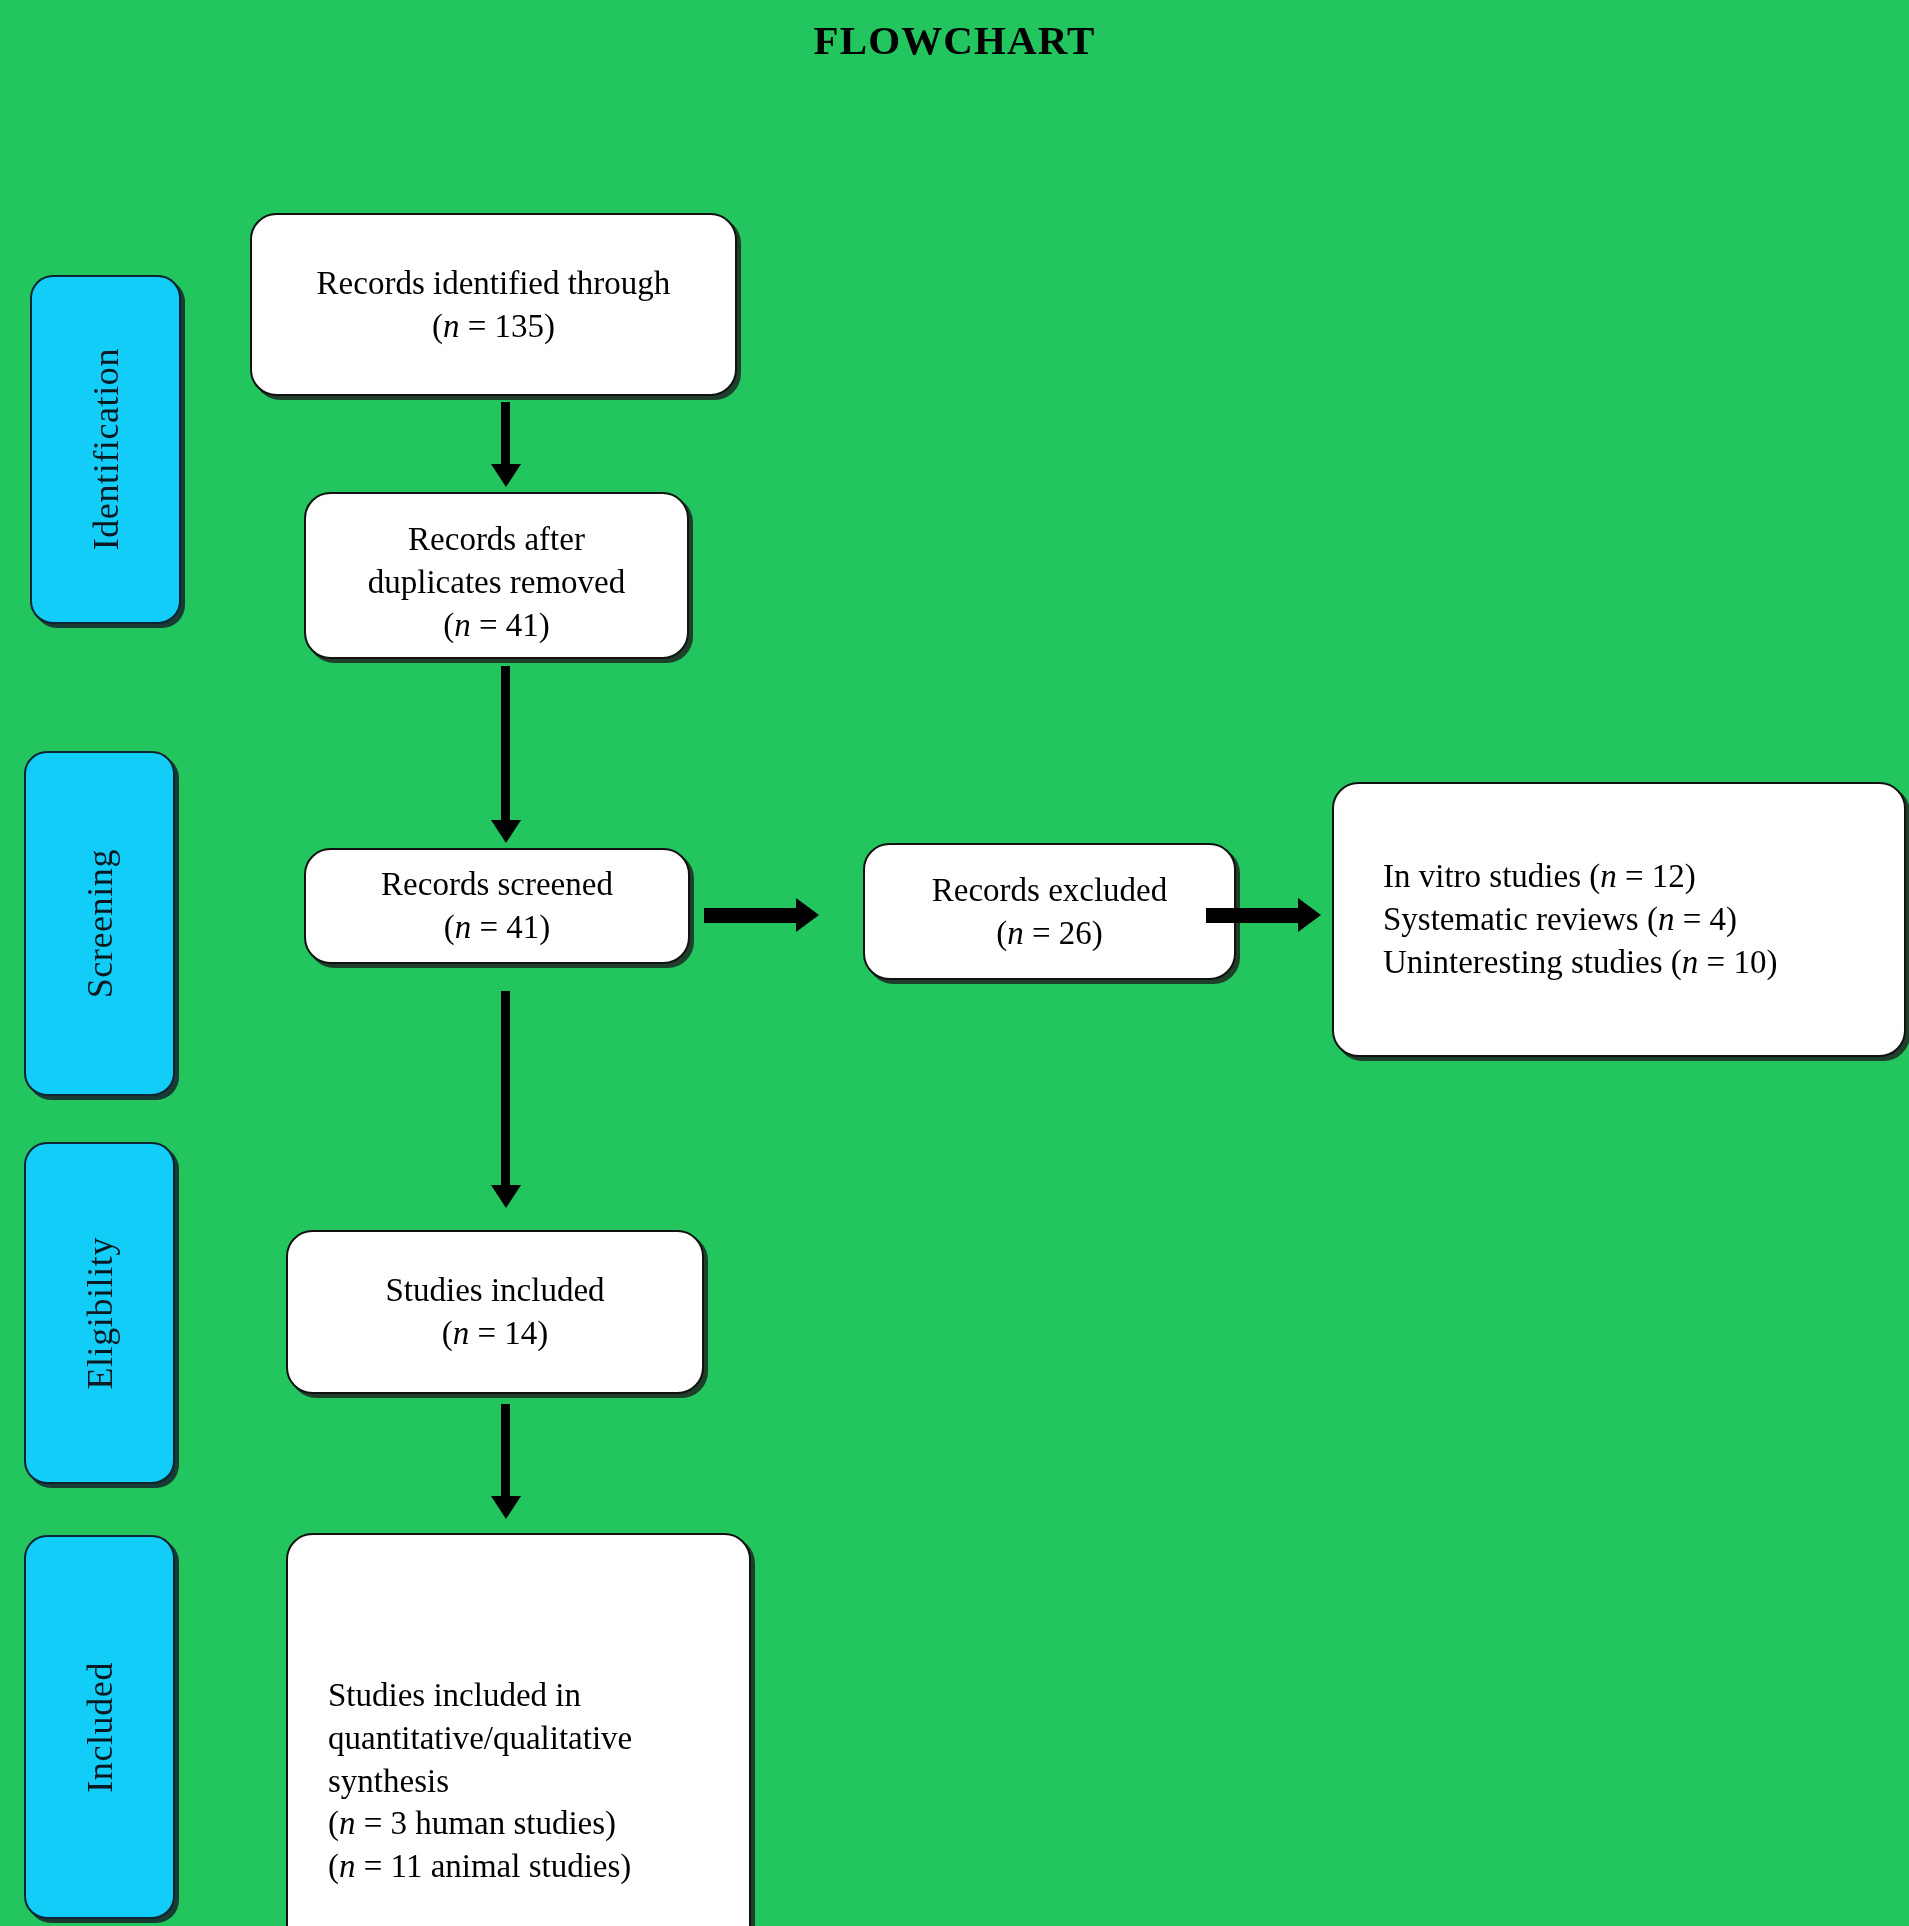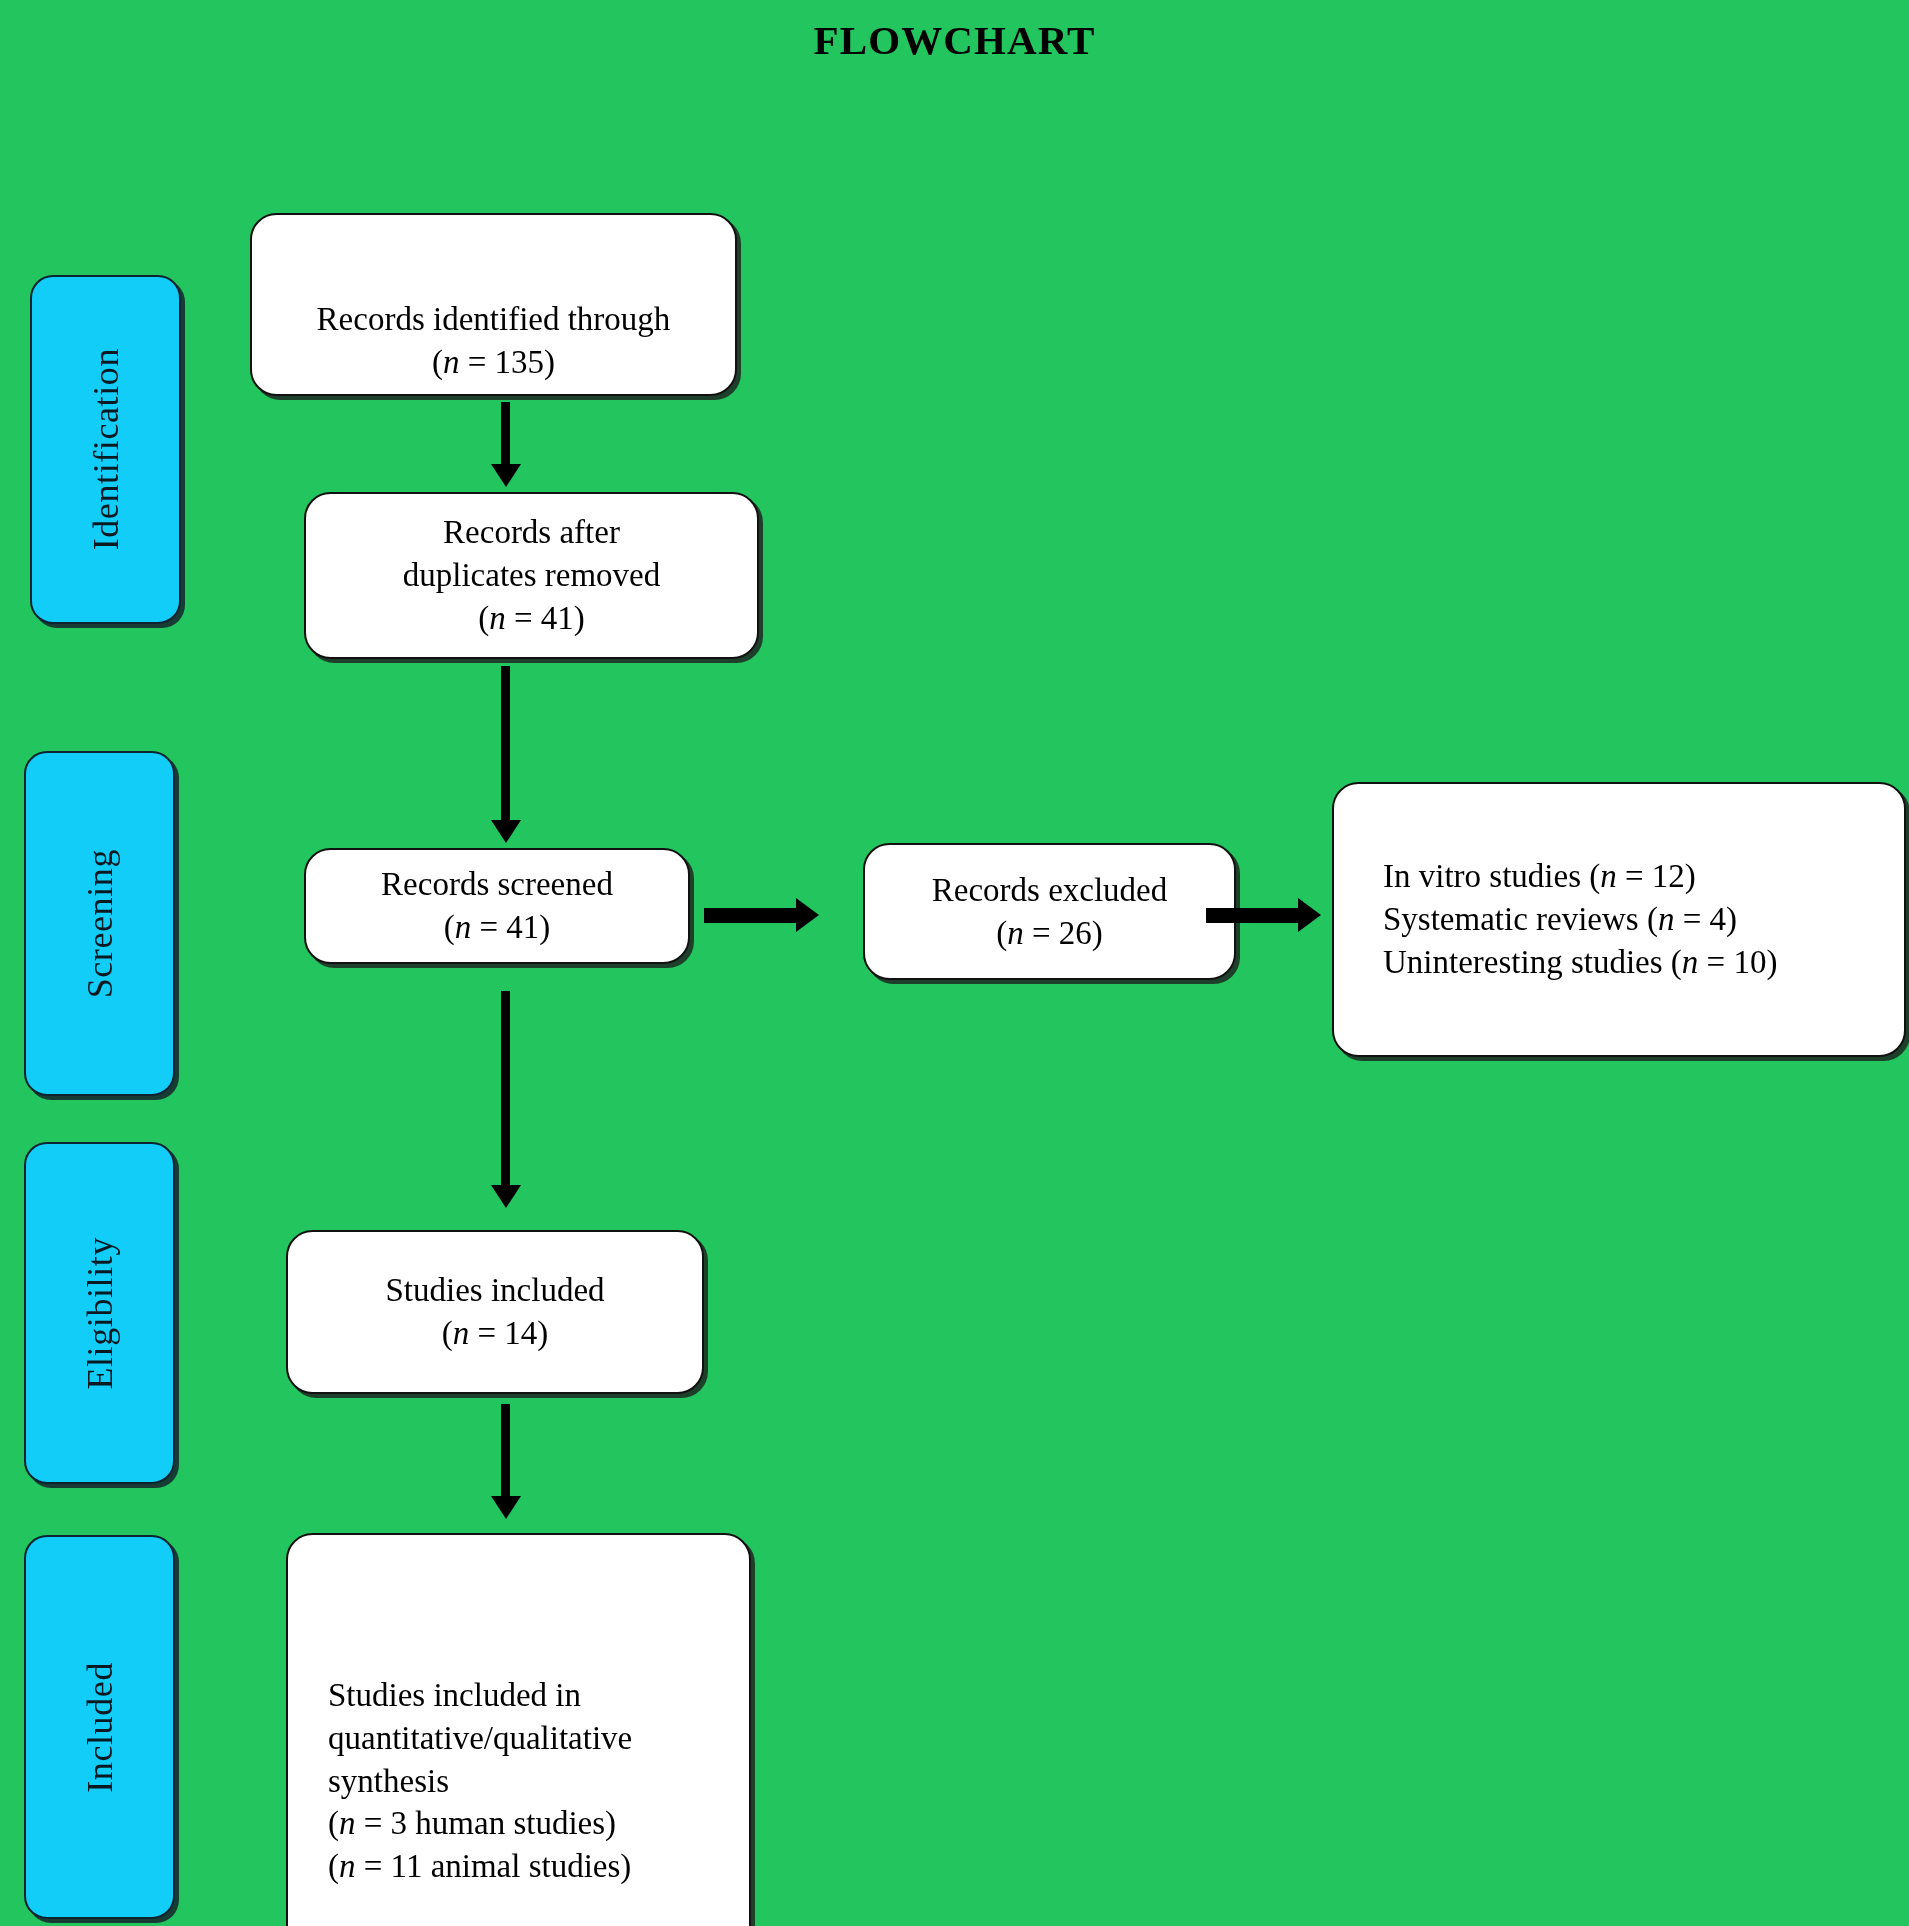--- a/index.html
+++ b/index.html
@@ -125,33 +125,33 @@
   </div>
 
   <div class="stage-label" style="left:24px; top:1142px; width:151px; height:342px;">
     <span>Eligibility</span>
   </div>
 
   <div class="stage-label" style="left:24px; top:1535px; width:151px; height:384px;">
     <span>Included</span>
   </div>
 
-  <div class="node" style="left:250px; top:213px; width:487px; height:183px;align-items:flex-end;">
+  <div class="node" style="left:250px; top:213px; width:487px; height:183px;">
     <div class="txt">
       <div>Records identified through</div>
       <div>(<i>n</i><span> = 135)</span></div>
     </div>
   </div>
 
   <div class="arrow-v" style="left:489px; top:402px; width:33px; height:85px;">
     <div class="shaft"></div>
     <div class="head"></div>
   </div>
 
-  <div class="node" style="left:304px; top:492px; width:455px; height:167px;">
+  <div class="node" style="left:304px; top:492px; width:385px; height:167px;align-items:flex-end;">
     <div class="txt">
       <div>Records after</div>
       <div>duplicates removed</div>
       <div>(<i>n</i><span> = 41)</span></div>
     </div>
   </div>
 
   <div class="arrow-v" style="left:489px; top:666px; width:33px; height:177px;">
     <div class="shaft"></div>
     <div class="head"></div>

